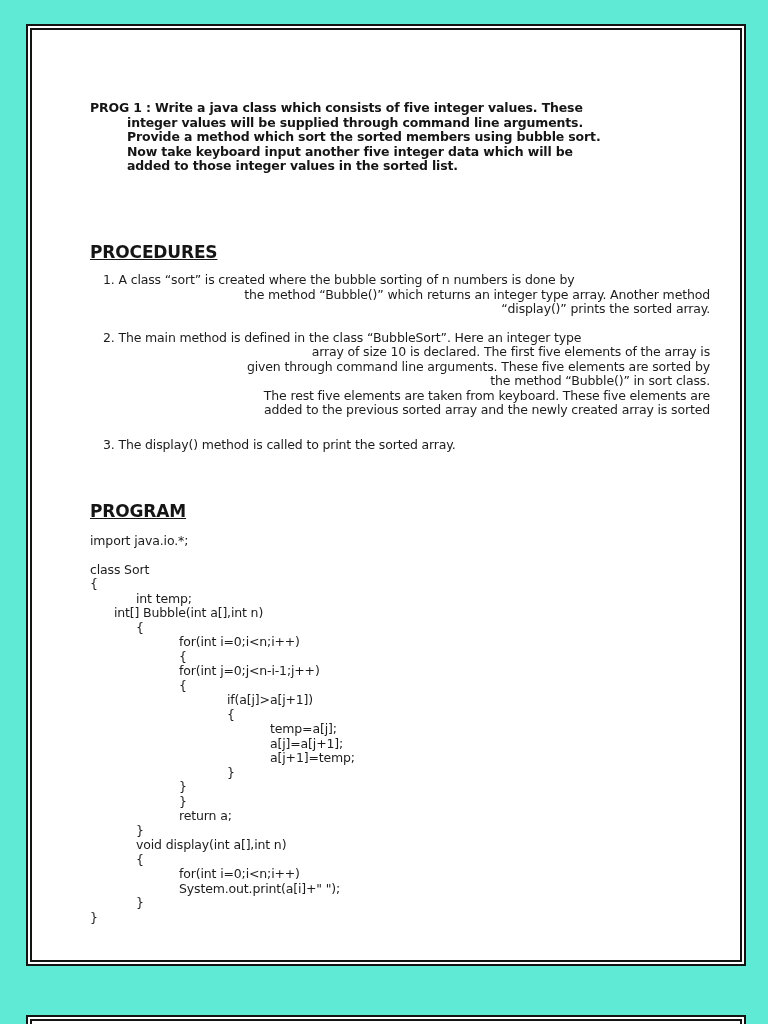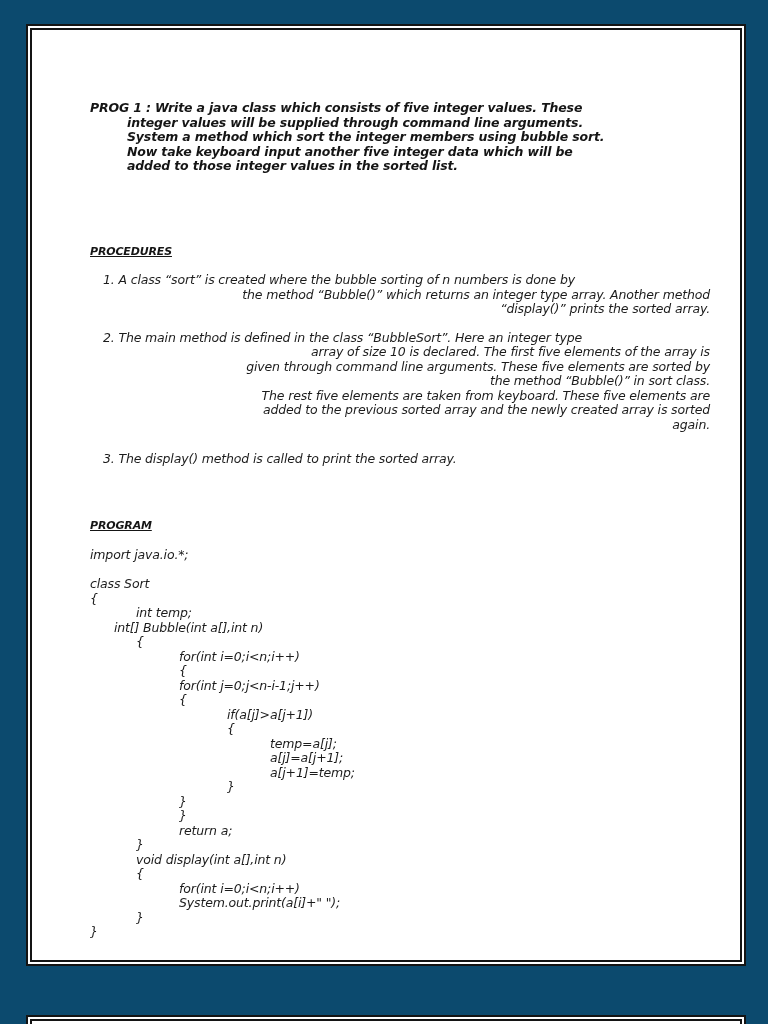--- a/index.html
+++ b/index.html
@@ -3,21 +3,21 @@
 <meta charset="utf-8">
 <style>
   * { margin: 0; padding: 0; box-sizing: border-box; }
   html, body {
     width: 768px; height: 1024px;
     background: #ffffff;
     overflow: hidden;
     font-family: "DejaVu Sans", "Liberation Sans", sans-serif;
     color: #1c1c1c;
   }
-  .viewer { position: relative; width: 768px; height: 1024px; background: #0c4a6e; font-style: italic; }
+  .viewer { position: relative; width: 768px; height: 1024px; background: #5eead4; }
 
   .page-outer {
     position: absolute;
     left: 26px;
     width: 720px;
     border: 2px solid #141414;
     padding: 2px;
     background: #ffffff;
   }
   .page-outer.p1 { top: 24px; height: 942px; }
@@ -35,21 +35,21 @@
     line-height: 14.5px;
     letter-spacing: -0.15px;
   }
   .line { white-space: pre; min-height: 14.5px; }
 
   .heading { font-weight: bold; color: #151515; margin-bottom: 33px; }
   .heading .line.cont { margin-left: 37px; }
 
   .section-title {
     display: inline-block;
-    font-size: 11px;
+    font-size: 17px;
     font-weight: bold;
     color: #151515;
     text-decoration: underline;
     margin-bottom: 14px;
     margin-top: 38px;
   }
   .title-row { line-height: 14.5px; }
 
   .para { margin-bottom: 14px; margin-left: 13px; }
   #procedures-list .para:nth-child(2) { margin-bottom: 20px; }
@@ -66,21 +66,21 @@
 
 <div class="viewer">
 
   <div class="page-outer p1">
     <div class="page-inner">
       <div class="content">
 
         <div class="heading" id="heading-block">
             <div class="line">PROG 1 : Write a java class which consists of five integer values. These</div>
             <div class="line cont">integer values will be supplied through command line arguments.</div>
-            <div class="line cont">System a method which sort the integer members using bubble sort.</div>
+            <div class="line cont">Provide a method which sort the sorted members using bubble sort.</div>
             <div class="line cont">Now take keyboard input another five integer data which will be</div>
             <div class="line cont">added to those integer values in the sorted list.</div>
           </div>
 
         <div class="title-row">
           <span class="section-title">PROCEDURES</span>
         </div>
 
         <div id="procedures-list">
             <div class="para">
@@ -88,21 +88,20 @@
               <div class="line cont">the method “Bubble()” which returns an integer type array. Another method</div>
               <div class="line cont">“display()” prints the sorted array.</div>
             </div>
             <div class="para">
               <div class="line">2. The main method is defined in the class “BubbleSort”. Here an integer type</div>
               <div class="line cont">array of size 10 is declared. The first five elements of the array is</div>
               <div class="line cont">given through command line arguments. These five elements are sorted by</div>
               <div class="line cont">the method “Bubble()” in sort class.</div>
               <div class="line cont">The rest five elements are taken from keyboard. These five elements are</div>
               <div class="line cont">added to the previous sorted array and the newly created array is sorted</div>
-              <div class="line cont">again.</div>
             </div>
             <div class="para">
               <div class="line">3. The display() method is called to print the sorted array.</div>
             </div>
           </div>
 
         <div class="title-row program-title-row">
           <span class="section-title program">PROGRAM</span>
         </div>
 

